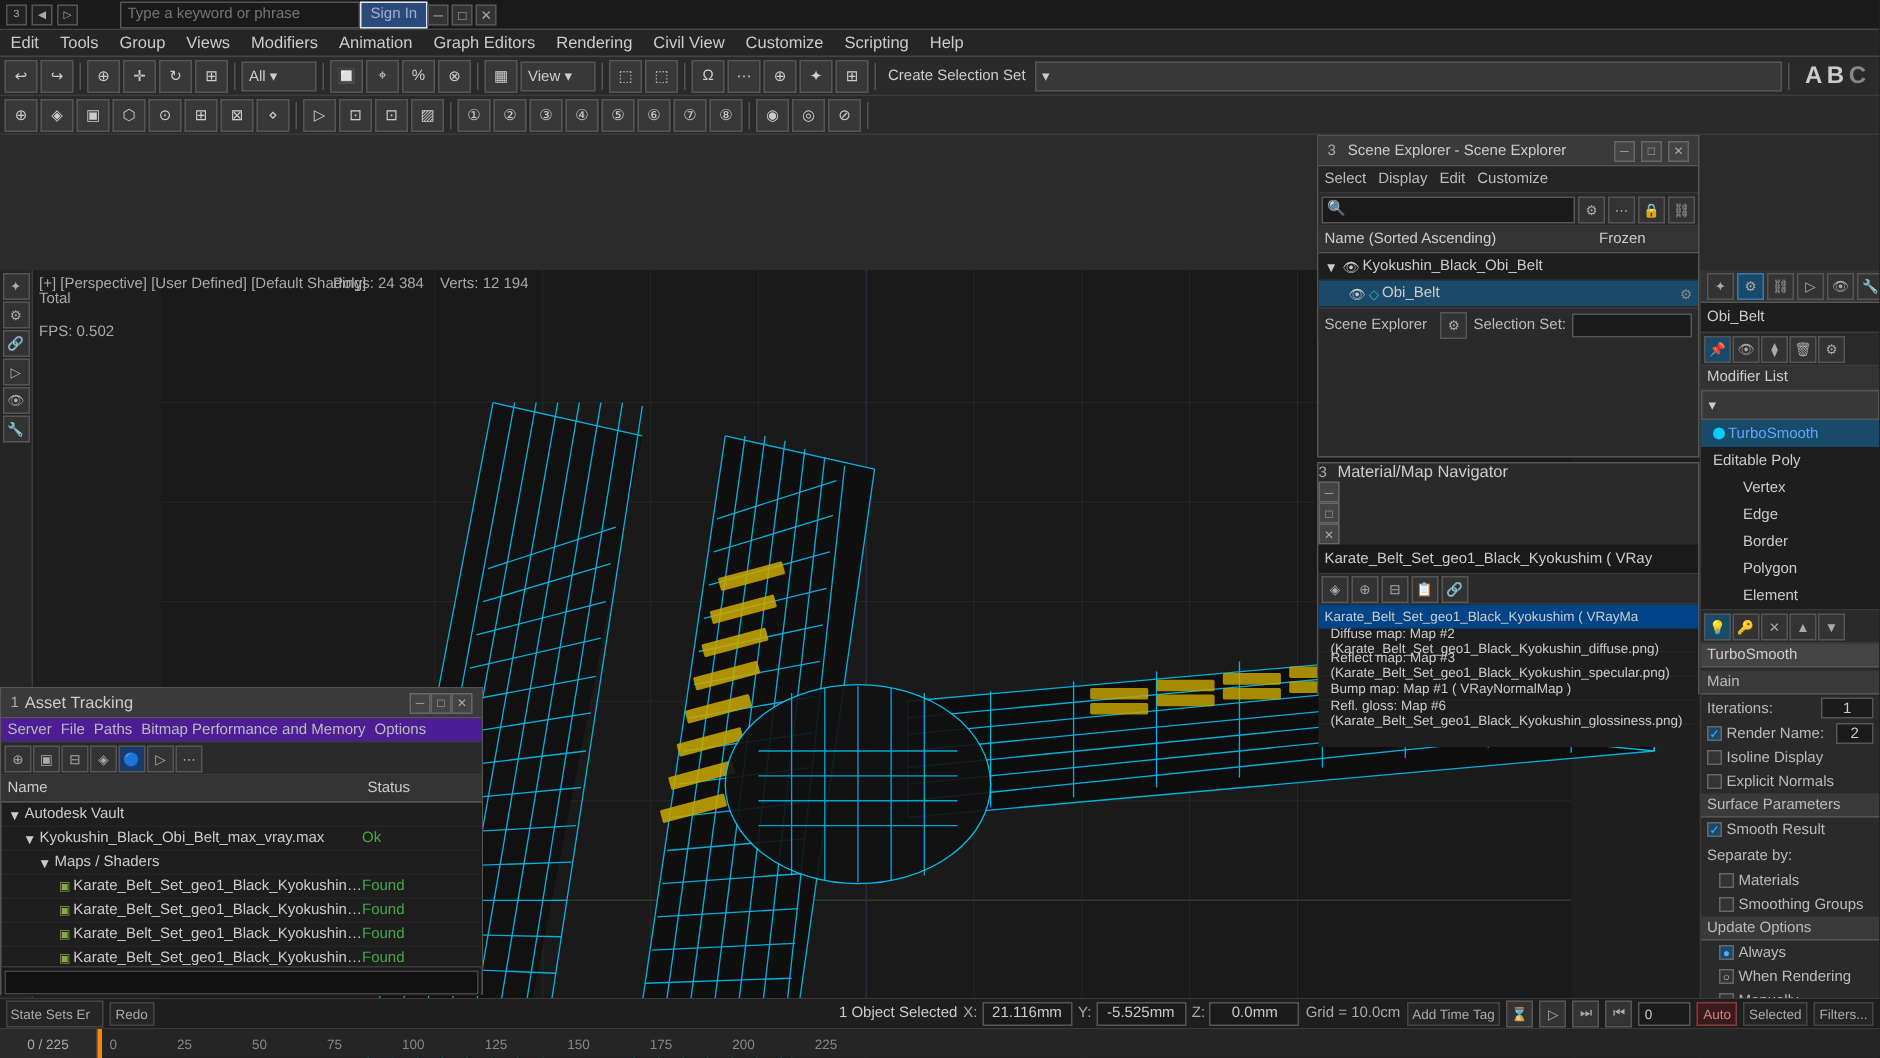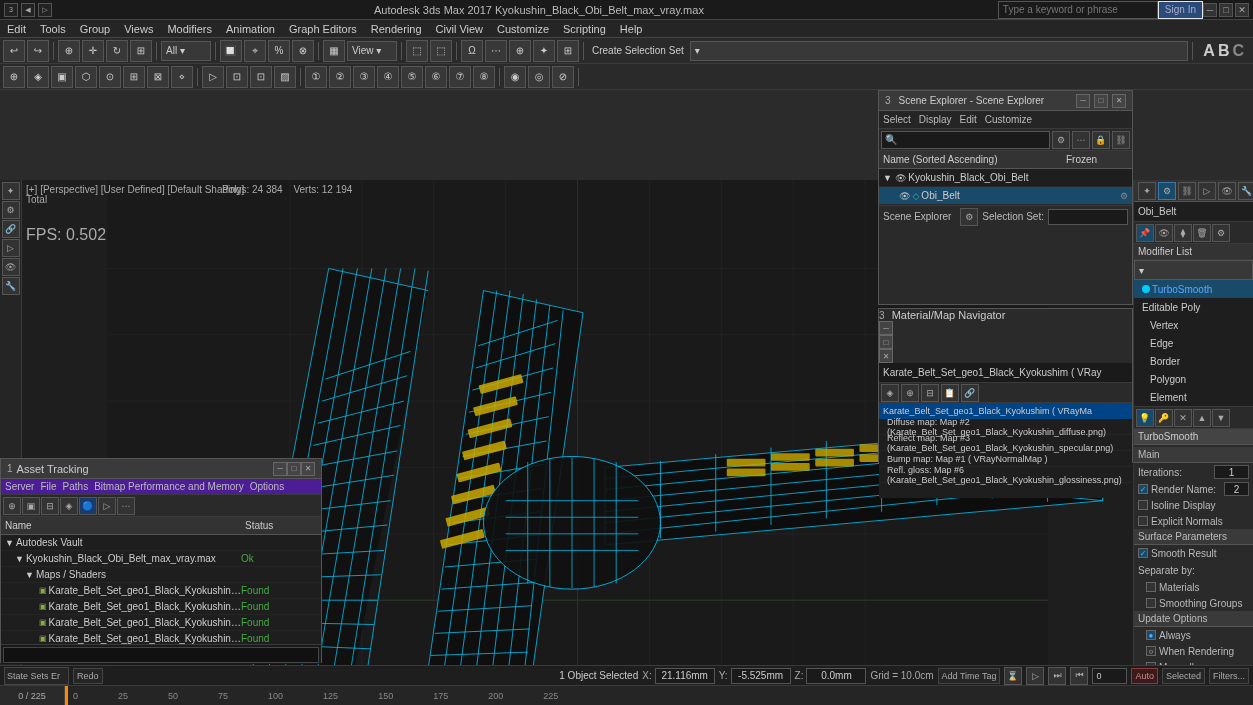--- a/index.html
+++ b/index.html
@@ -191,23 +191,23 @@
     }
     #viewport-stats {
       position: absolute;
       top: 4px; left: 200px;
       color: #aaa;
       font-size: 10px;
       z-index: 2;
     }
     #fps-label {
       position: absolute;
-      top: 46px; left: 4px;
+      top: 36px; left: 4px;
       color: #aaa;
-      font-size: 16px;
+      font-size: 10px;
       z-index: 2;
     }
 
     
     #scene-explorer {
       position: absolute;
       top: 0;
       right: 120px;
       width: 255px;
       height: 215px;
@@ -383,21 +383,21 @@
       align-items: center;
       padding: 0 8px;
       font-size: 10px;
       cursor: pointer;
     }
     .mod-list-item.active {
       background: #1a4a6a;
       color: #5af;
     }
     .mod-sub-item {
-      padding-left: 16px;
+      padding-left: 28px;
     }
     .mod-toolbar {
       height: 22px;
       background: #2a2a2a;
       display: flex;
       align-items: center;
       padding: 0 2px;
       gap: 1px;
       border-bottom: 1px solid #3a3a3a;
     }
@@ -620,21 +620,20 @@
   </style>
 </head>
 <body>
 
 <div id="top-bar">
   <div class="logo-area">
     <div class="logo-icon">3</div>
     <div class="logo-icon">◀</div>
     <div class="logo-icon">▷</div>
   </div>
-  <div id="app-title">Autodesk 3ds Max 2017   Kyokushin_Black_Obi_Belt_max_vray.max</div>
   <input class="search-box" placeholder="Type a keyword or phrase" style="">
   <div class="sign-in-btn">Sign In</div>
   <div class="win-controls">
     <span>─</span>
     <span>□</span>
     <span>✕</span>
   </div>
 </div>
 
 <div id="menu-row">

